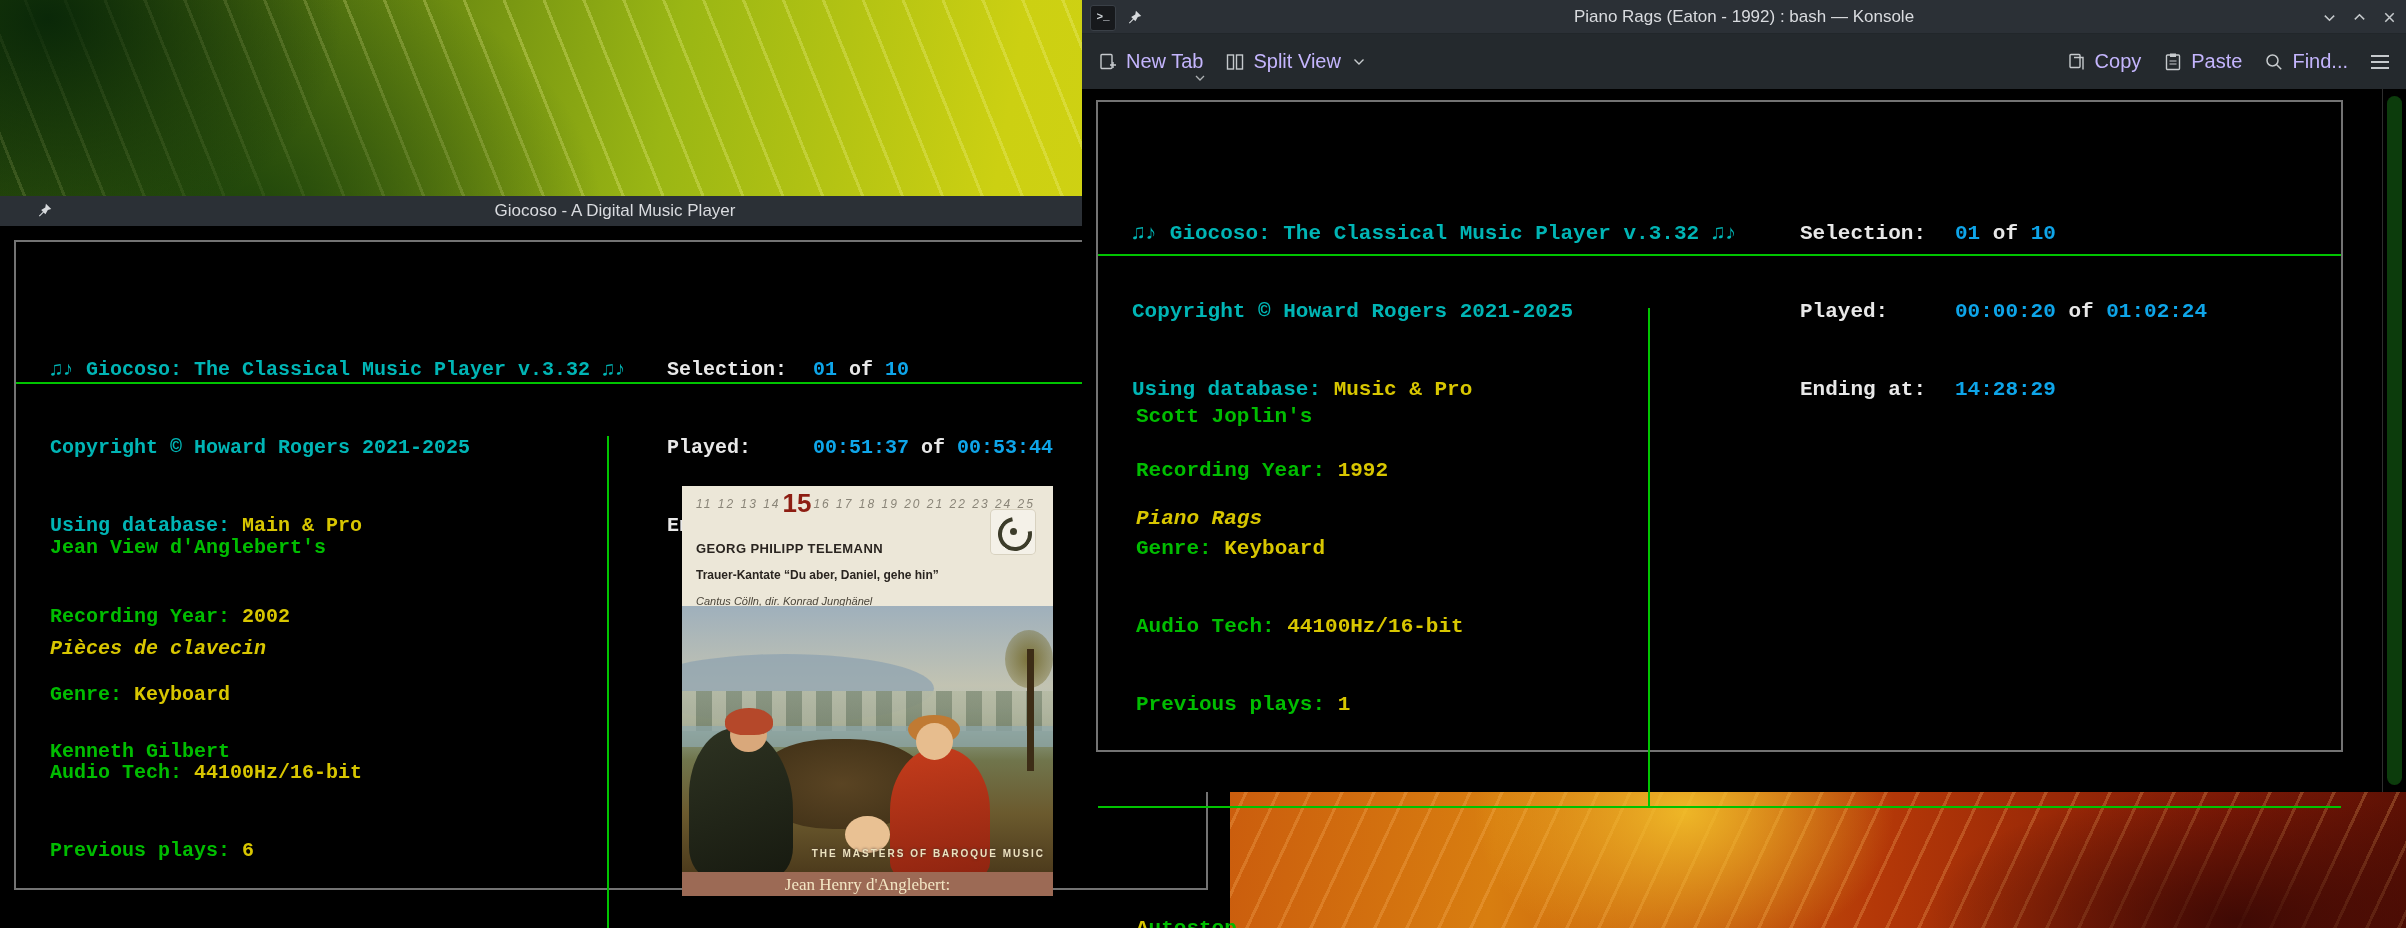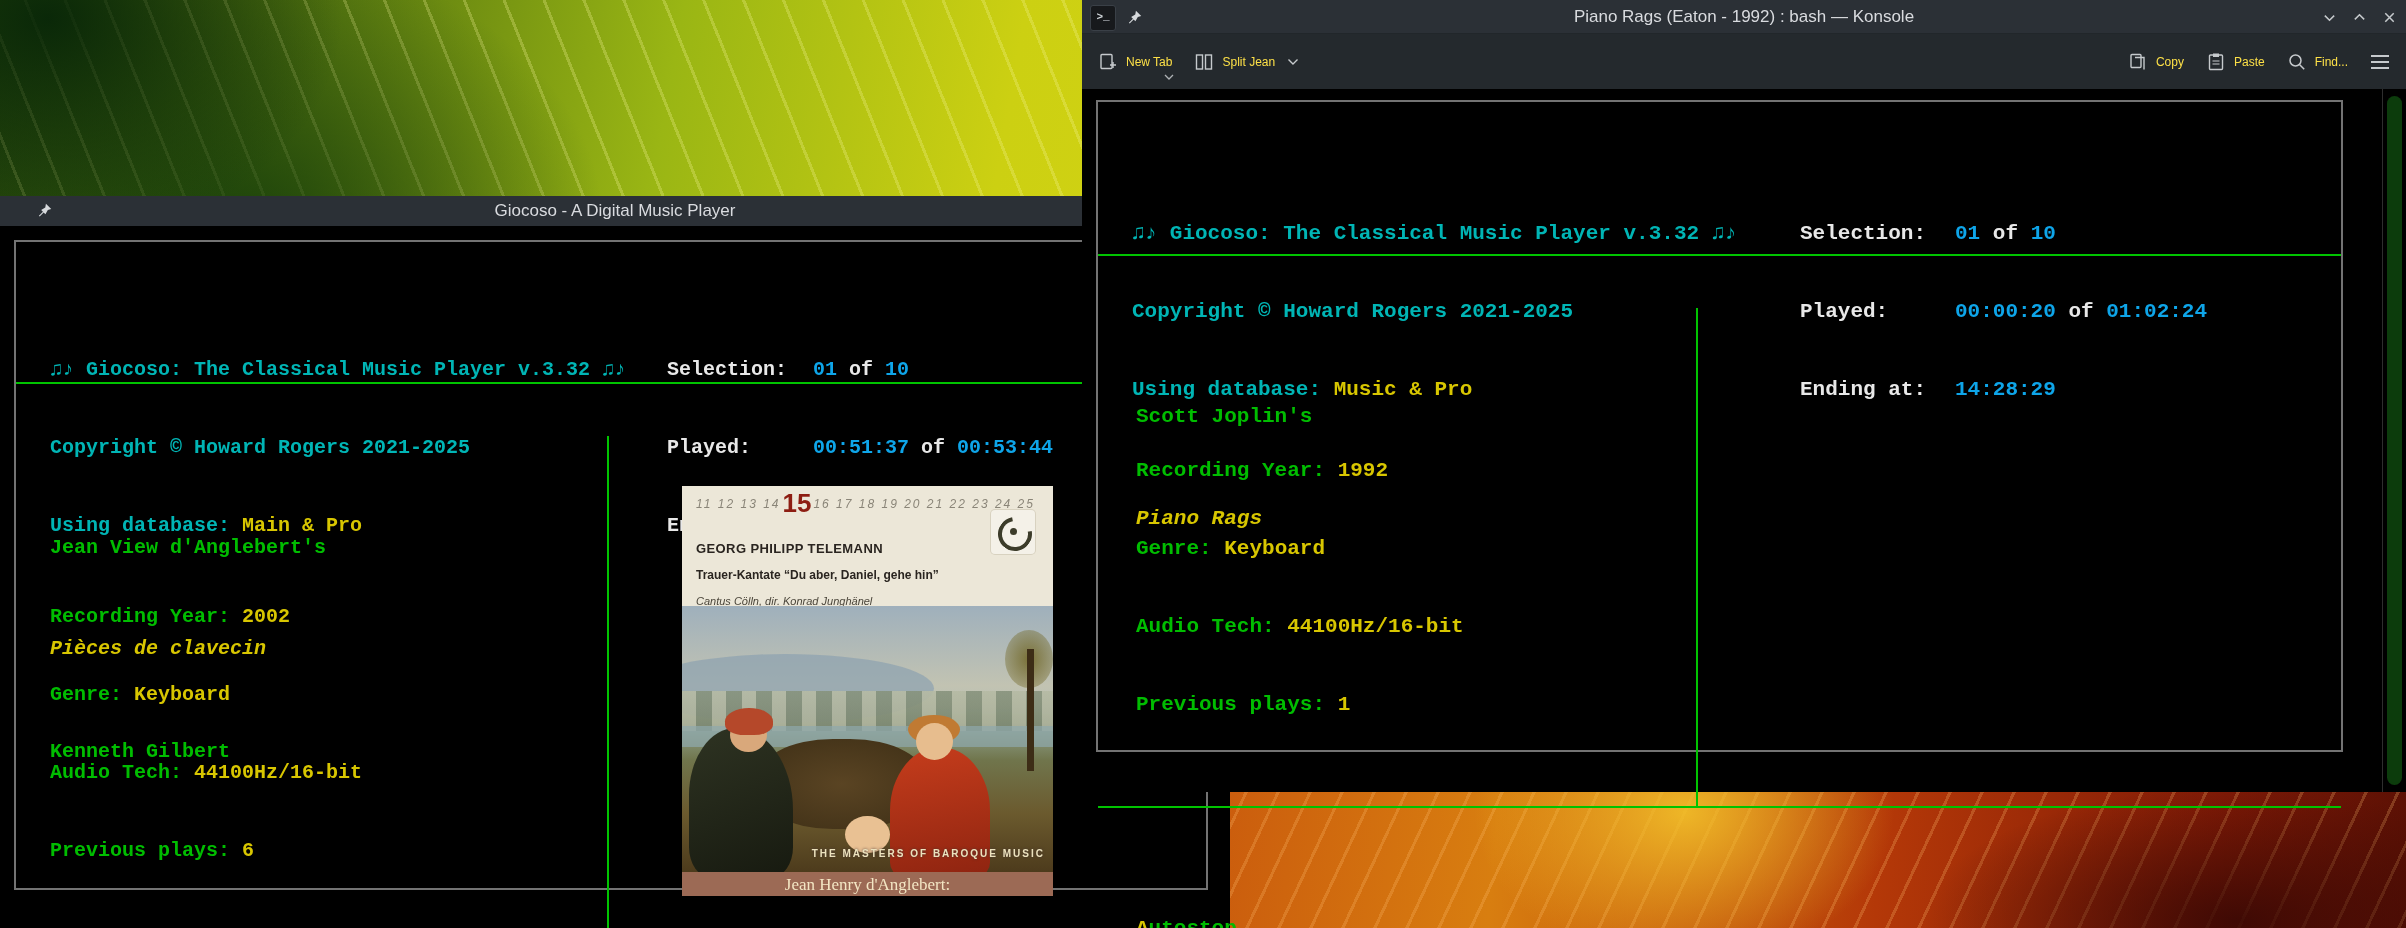--- a/index.html
+++ b/index.html
@@ -95,34 +95,34 @@
 
   
   #win-kon{position:absolute;left:1082px;top:0;width:1324px;height:792px}
   #win-kon .tbar{height:34px;border-bottom:1px solid #21262a;box-sizing:border-box}
   .appicon{position:absolute;left:8px;top:5px;width:24px;height:24px;background:#17191c;border:1px solid #3a4047;border-radius:3px;
            color:#cfd4d8;font-family:"Liberation Mono",monospace;font-size:11px;font-weight:700;line-height:22px;text-align:center}
   #win-kon .pin{left:44px;top:9px}
   .wctrls{position:absolute;right:8px;top:0;height:34px;display:flex;align-items:center;gap:13px}
   .wbtn{width:17px;height:17px;display:flex;align-items:center;justify-content:center}
   .toolbar{position:absolute;left:0;right:0;top:34px;height:55px;background:#24292d;display:flex;align-items:center;
-           color:#fde047;font-size:12px}
+           color:#c4b5fd;font-size:20px}
   .tbtn{position:relative;display:flex;align-items:center;gap:8px;margin:0 11px;cursor:default}
   .tbtn:first-child{margin-left:16px}
   .tb-right{margin-left:auto;display:flex;align-items:center}
   .subcaret{position:absolute;right:-2px;bottom:-9px}
   .caret-after{margin-left:4px}
   #term-k{top:89px;bottom:0;left:0;right:0;font-size:21px;line-height:26px}
   #gbox-k{left:14px;top:11px;width:1247px;height:652px}
   #gbox-k .ghead{height:85px;padding-top:15px}
   #gbox-k .hleft{top:15px}
   #gbox-k .hright{left:702px;top:15px}
   #gbox-k .slabel{width:155px}
   #gbox-k .gcontent{height:498px}
-  #gbox-k .pane-l{width:600px;padding:44px 0 12px 38px}
+  #gbox-k .pane-l{width:552px;padding:44px 0 12px 38px}
   #gbox-k .p1{margin:0 0 24px 0}
   #gbox-k .p2{margin:0 0 24px 0}
   #gbox-k .meta{left:38px;bottom:36px}
   #gbox-k .gmenu{height:46px;line-height:46px}
   #gbox-k .m1{left:38px}
   .sbar{position:absolute;right:0;top:0;bottom:0;width:23px;background:#000;border-left:1px solid #2e2e2e}
   .sthumb{position:absolute;left:4px;right:4px;top:7px;bottom:7px;background:#0c3c0c;border-radius:8px}
 
   svg{display:block}
 </style>
@@ -243,21 +243,21 @@
       <span>New Tab</span>
       <svg class="subcaret" width="10" height="7" viewBox="0 0 10 7">
           <path d="M1 1l4 4 4-4" fill="none" stroke="#aeb2b5" stroke-width="1.3"></path>
         </svg>
     </span>
     <span class="tbtn">
       <svg width="20" height="20" viewBox="0 0 20 20">
           <rect x="2.5" y="3" width="6" height="14" fill="none" stroke="#c6cacd" stroke-width="1.4"></rect>
           <rect x="11.5" y="3" width="6" height="14" fill="none" stroke="#c6cacd" stroke-width="1.4"></rect>
         </svg>
-      <span>Split Jean</span>
+      <span>Split View</span>
       <svg class="caret-after" width="12" height="8" viewBox="0 0 12 8">
           <path d="M1.5 1.5l4.5 4.5 4.5-4.5" fill="none" stroke="#c6cacd" stroke-width="1.4"></path>
         </svg>
     </span>
     <span class="tb-right">
       <span class="tbtn">
         <svg width="20" height="20" viewBox="0 0 20 20">
             <rect x="3" y="2.5" width="10" height="13" rx="1" fill="none" stroke="#c6cacd" stroke-width="1.4"></rect>
             <path d="M7 5.5h9v12" fill="none" stroke="#c6cacd" stroke-width="1.4"></path>
           </svg>

